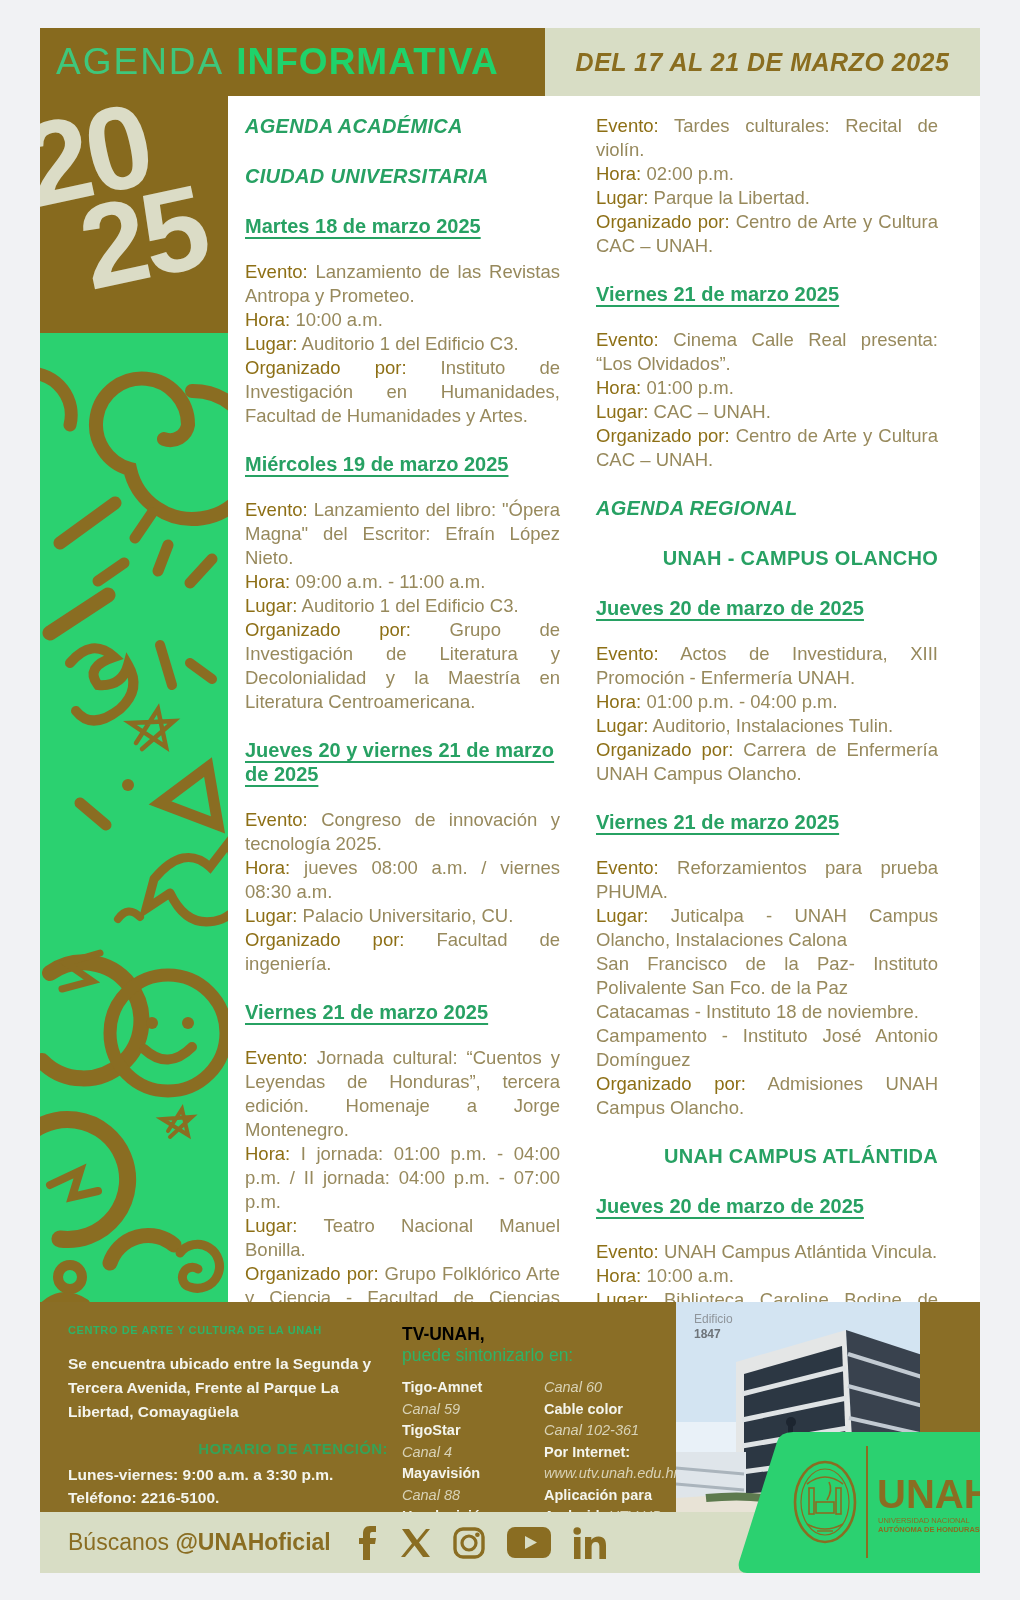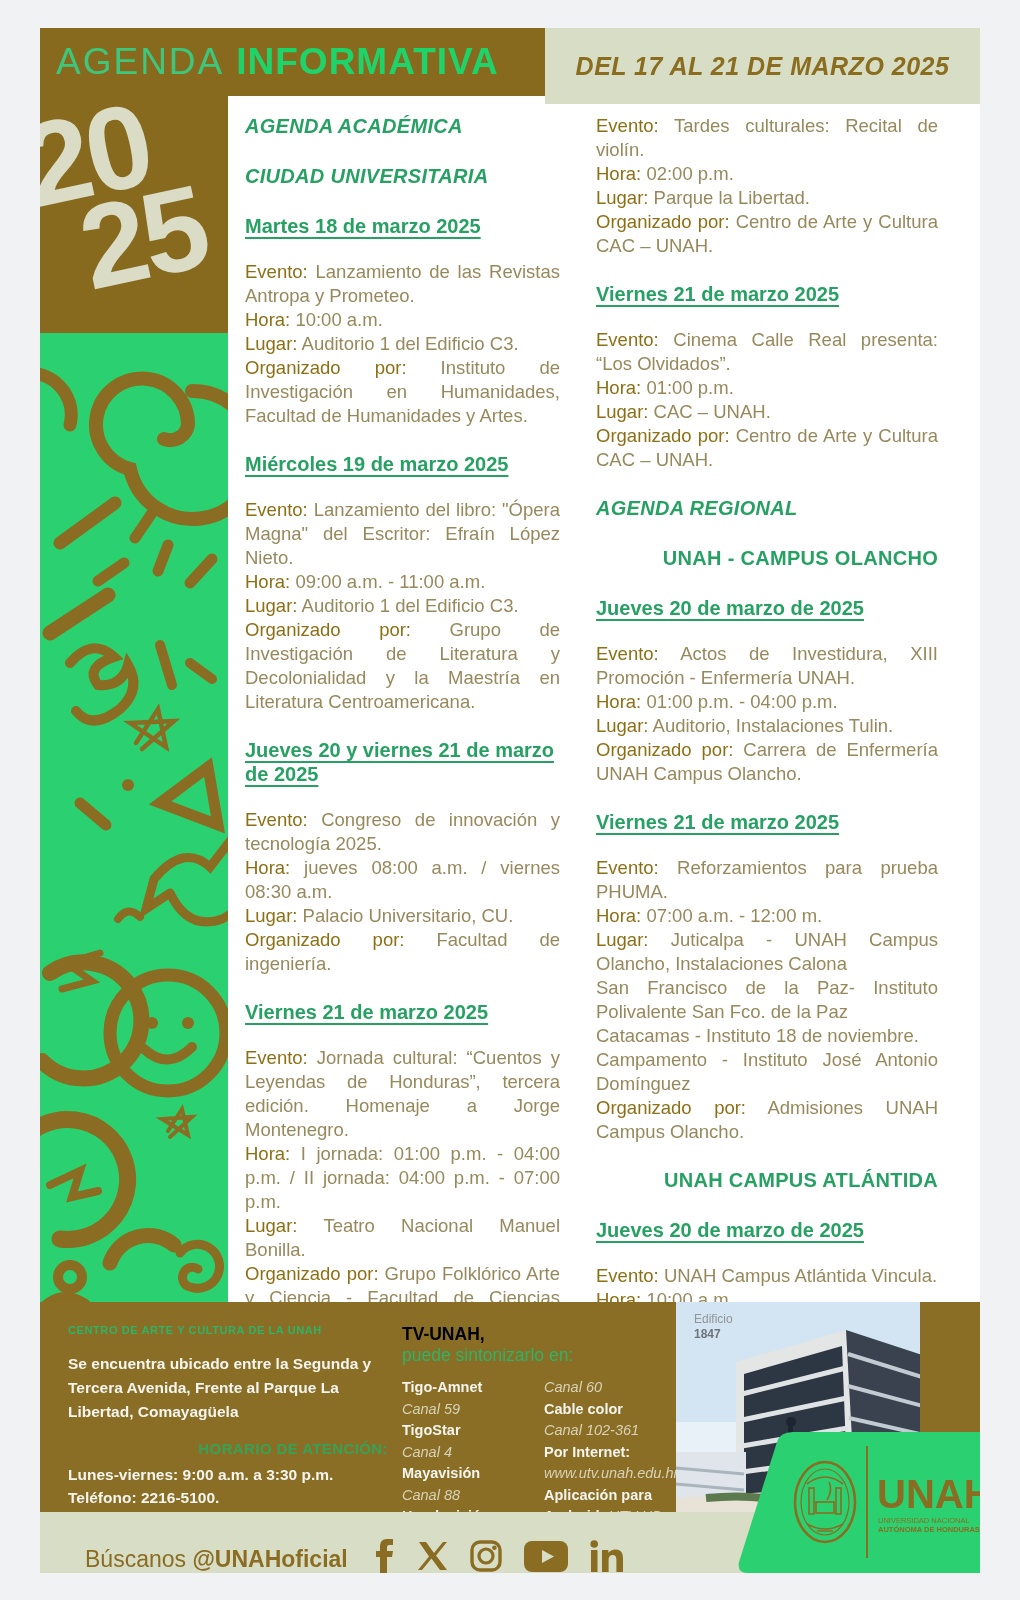--- a/index.html
+++ b/index.html
@@ -6,21 +6,21 @@
   body{
     width:1020px;height:1600px;position:relative;overflow:hidden;
     background:#f1f2f4;
     font-family:"Liberation Sans","DejaVu Sans",sans-serif;
   }
   .poster{position:absolute;left:40px;top:28px;width:940px;height:1545px;background:#ffffff;overflow:hidden;}
 
   
   .header{position:absolute;left:0;top:0;width:940px;height:68px;}
   .header-left{position:absolute;left:0;top:0;width:505px;height:68px;background:#876a1e;display:flex;align-items:center;padding-left:16px;box-sizing:border-box;}
-  .header-right{position:absolute;left:505px;top:0;width:435px;height:76px;background:#d8ddc5;display:flex;align-items:center;justify-content:center;}
+  .header-right{position:absolute;left:505px;top:0;width:435px;height:68px;background:#d8ddc5;display:flex;align-items:center;justify-content:center;}
   .title-light{font-size:37px;font-weight:500;letter-spacing:2px;color:#3ec77c;}
   .title-bold{font-size:37px;font-weight:800;letter-spacing:1px;color:#1fd36b;margin-left:12px;}
   .date-range{font-size:25px;font-weight:bold;font-style:italic;color:#8a6d1f;letter-spacing:.5px;}
 
   
   .strip-olive{position:absolute;left:0;top:68px;width:188px;height:237px;background:#876a1e;overflow:visible;z-index:2;}
   .year{position:absolute;left:-6px;top:8px;transform:rotate(-12deg);color:#dbdcc6;font-weight:900;font-size:118px;line-height:.78;letter-spacing:-4px;}
   .year .y2{display:block;margin-left:38px;}
   .strip-green{position:absolute;left:0;top:305px;width:188px;height:969px;background:#2bd170;overflow:hidden;}
 
@@ -51,21 +51,21 @@
   .tv-col p{margin:0 0 2px 0;font-size:14.5px;line-height:1.35;}
   .tv-col .n{color:#f4f5ee;font-weight:bold;}
   .tv-col .c{color:#d8d2b6;font-style:italic;}
 
   
   .photo{position:absolute;left:636px;top:0;width:244px;height:210px;overflow:hidden;background:linear-gradient(#c8ddee,#eef5fb 70%);}
   .photo-label{position:absolute;left:18px;top:10px;font-size:12px;color:#8f959b;line-height:1.25;z-index:3;}
   .photo-label b{color:#6e747a;}
 
   
-  .bottombar{position:absolute;left:0;top:1484px;width:940px;height:61px;background:#d8ddc5;display:flex;align-items:flex-end;padding-left:45px;box-sizing:border-box;}
+  .bottombar{position:absolute;left:0;top:1484px;width:940px;height:61px;background:#d8ddc5;display:flex;align-items:center;padding-left:28px;box-sizing:border-box;}
   .social-text{font-size:23px;color:#8a6d22;}
   .social-text b{font-weight:800;}
   .icons{display:flex;align-items:center;gap:22px;margin-left:26px;}
   .icons svg{display:block;}
 
   
   .badge{position:absolute;left:697px;top:1404px;width:243px;height:141px;z-index:5;}
   .badge svg{display:block;}
 </style>
 </head>
@@ -178,21 +178,20 @@
       <h4 class="date"><span>Jueves 20 de marzo de 2025</span></h4>
       <div class="event">
         <p><b>Evento: </b>Actos de Investidura, XIII Promoción - Enfermería UNAH.</p>
         <p><b>Hora: </b>01:00 p.m. - 04:00 p.m.</p>
         <p><b>Lugar: </b>Auditorio, Instalaciones Tulin.</p>
         <p><b>Organizado por: </b>Carrera de Enfermería UNAH Campus Olancho.</p>
       </div>
       <h4 class="date"><span>Viernes 21 de marzo 2025</span></h4>
       <div class="event">
         <p><b>Evento: </b>Reforzamientos para prueba PHUMA.</p>
-        <p><b>Hora: </b>07:00 a.m. - 12:00 m.</p>
         <p><b>Lugar: </b>Juticalpa - UNAH Campus Olancho, Instalaciones Calona</p>
         <p>San Francisco de la Paz- Instituto Polivalente San Fco. de la Paz</p>
         <p>Catacamas - Instituto 18 de noviembre.</p>
         <p>Campamento - Instituto José Antonio Domínguez</p>
         <p><b>Organizado por: </b>Admisiones UNAH Campus Olancho.</p>
       </div>
       <h3 class="subt">UNAH CAMPUS ATLÁNTIDA</h3>
       <h4 class="date"><span>Jueves 20 de marzo de 2025</span></h4>
       <div class="event">
         <p><b>Evento: </b>UNAH Campus Atlántida Vincula.</p>

